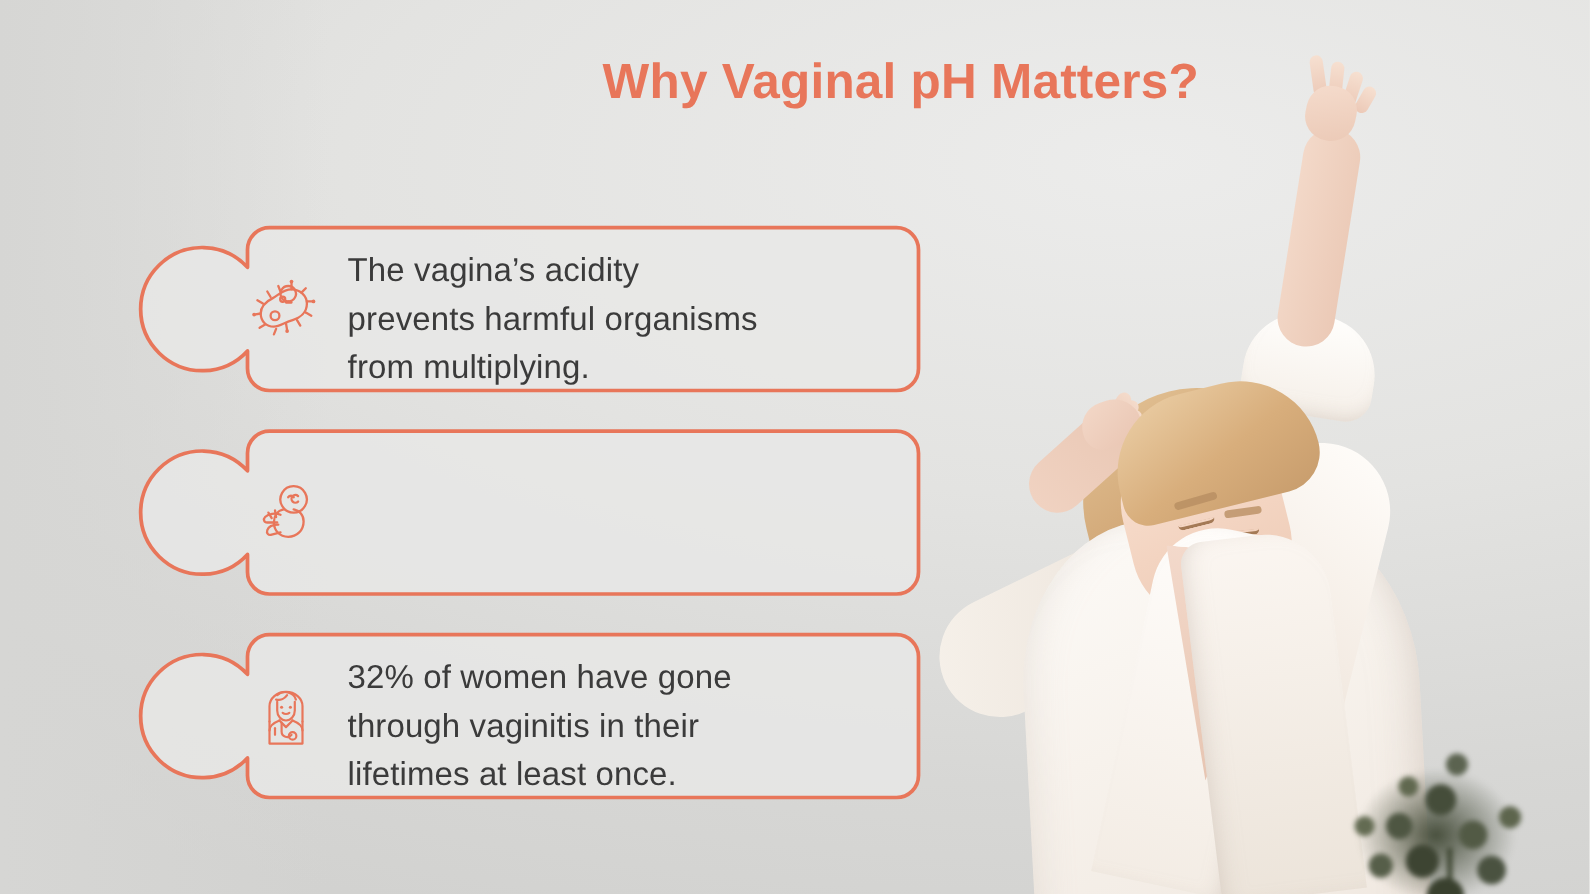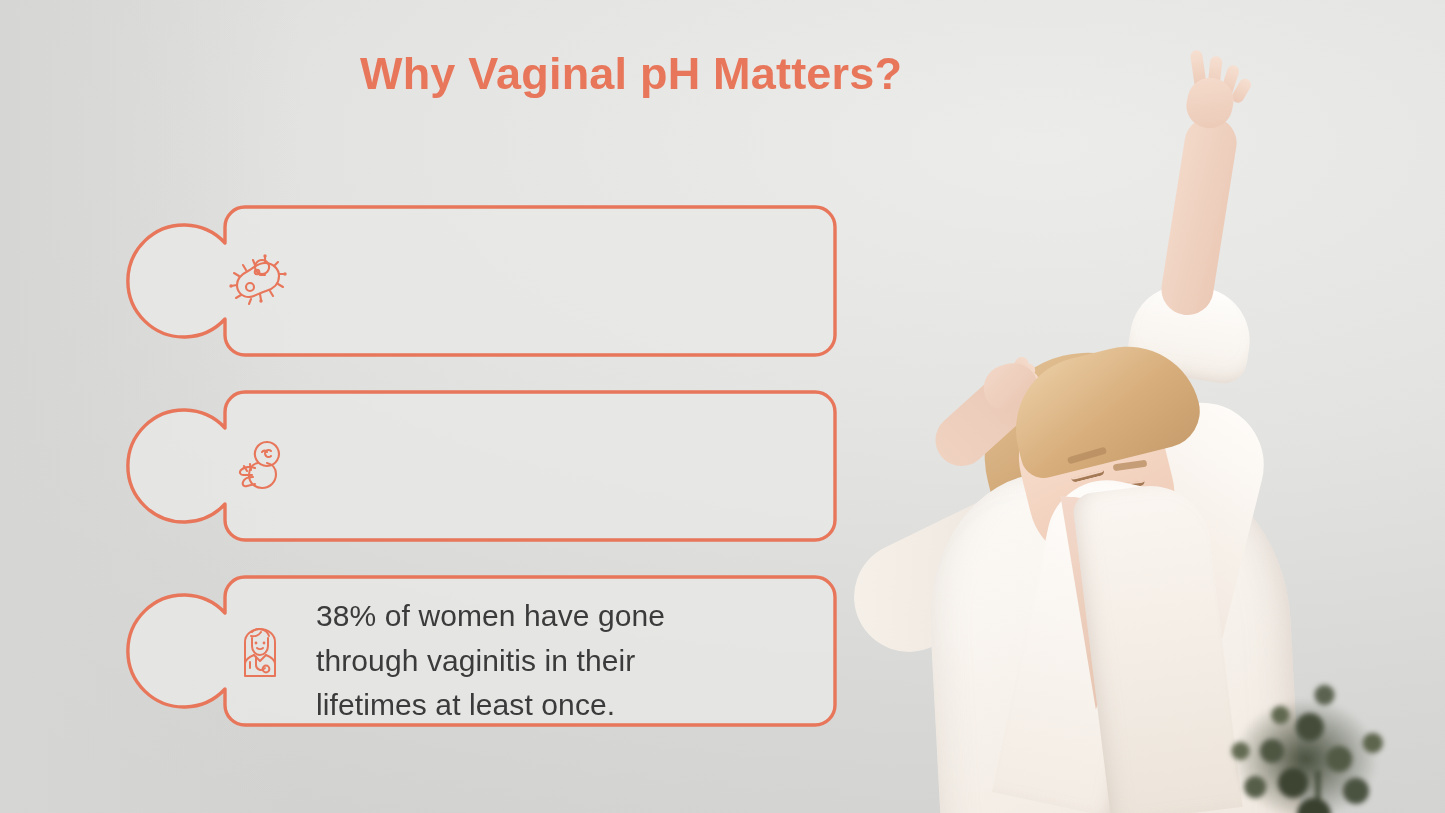--- a/index.html
+++ b/index.html
@@ -216,21 +216,21 @@
     background:linear-gradient(180deg,#f0cdb9,#e5bda7);
     border-radius:14px; transform:rotate(-10deg);
   }
 
   
   .woman { filter:blur(.6px); }
 
   
   .title {
     position:absolute; left:360px; top:44px; width:730px;
-    text-align:left;
+    text-align:right;
     font-size:45px; font-weight:bold; line-height:1.33;
     color:#e8765a;
     letter-spacing:.2px;
   }
 
   
   .callout {
     position:absolute;
     width:634px; height:148px;
   }
@@ -343,20 +343,23 @@
           <path d="M10 26 l-5 -3"></path>
             <path d="M17 20 l-3 -5"></path>
             <path d="M26 15 l-2 -5"></path>
         </g>
         <circle cx="36" cy="6" r="1.7" fill="#e8765a" stroke="none"></circle>
         <circle cx="56" cy="24" r="1.7" fill="#e8765a" stroke="none"></circle>
         <circle cx="32" cy="51" r="1.7" fill="#e8765a" stroke="none"></circle>
         <circle cx="2" cy="36" r="1.7" fill="#e8765a" stroke="none"></circle>
       </svg>
     </div>
+    <div class="txt">The vagina’s acidity
+prevents harmful organisms
+from multiplying.</div>
   </div>
 
   <div class="callout" id="callout-1">
     <svg class="bubble-svg" width="700" height="160" viewBox="0 0 700 160">
       <path d="M 22 20
                A 20 20 0 0 1 42 0
                L 612 0
                A 20 20 0 0 1 632 20
                L 632 128
                A 20 20 0 0 1 612 148
@@ -405,18 +408,18 @@
         <circle cx="32" cy="21" r="1.4" fill="#e8765a" stroke="none"></circle>
         <path d="M25 26 a4 3 0 0 0 6 0"></path>
         <path d="M22 33 l6 6 l6 -6"></path>
         <path d="M22 33 c-5 2 -9 5 -9 9"></path>
         <path d="M34 33 c5 2 9 5 9 9"></path>
         <path d="M24 35 v8 a5 5 0 0 0 9 3"></path>
         <circle cx="34" cy="47" r="3.4"></circle>
         <path d="M18 40 v6"></path>
       </svg>
     </div>
-    <div class="txt">38% of women have gone
+    <div class="txt">32% of women have gone
 through vaginitis in their
 lifetimes at least once.</div>
   </div>
 
 </div>
 
 </body></html>

